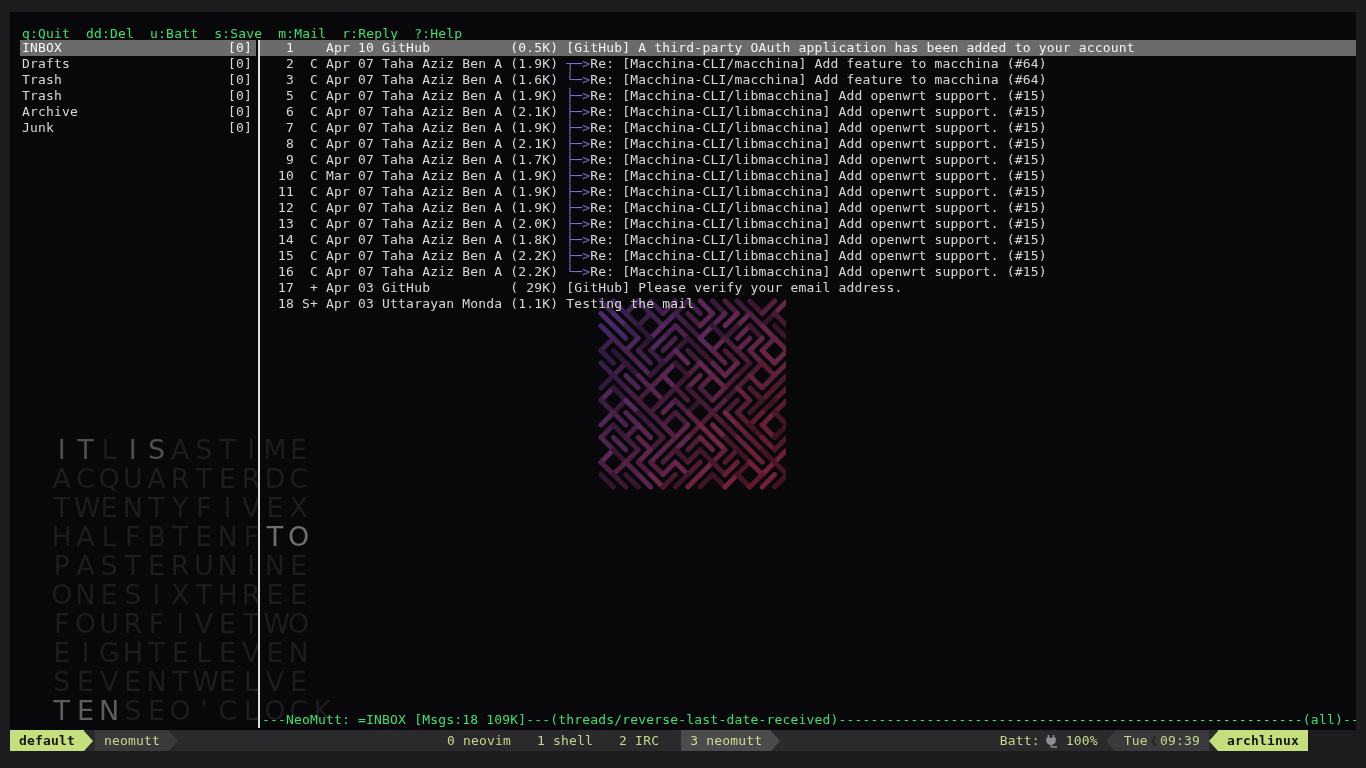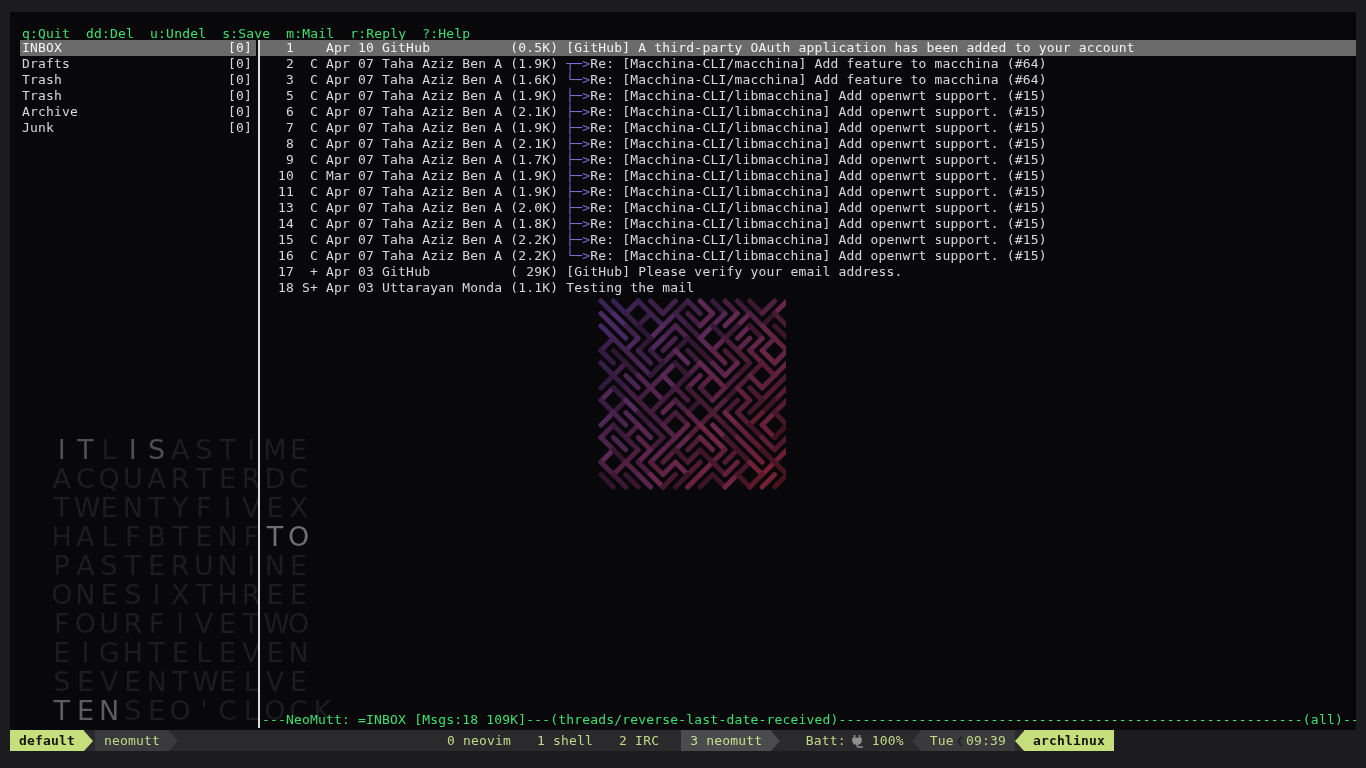--- a/index.html
+++ b/index.html
@@ -29,21 +29,21 @@
   .srow.sel { background:#6b6b6b; color:#f4f4f4; }
   .divider { position:absolute; left:248px; top:28px; width:2px; height:688px; background:#dedede; z-index:3; }
   .maillist { position:absolute; left:250px; top:28px; width:1106px; z-index:2; }
   .mrow { position:relative; height:16px; color:#d8d8d8; white-space:pre; padding-left:2px; }
   .mrow.sel { background:#6b6b6b; color:#f4f4f4; }
   .mrow .tree { color:#7b70d0; }
   .mrow.sel .tree { color:#f4f4f4; }
   .statusline { position:absolute; left:252px; top:700px; height:16px; white-space:pre; z-index:2; }
   .green { color:#3ee070; }
   
-  .tmuxbar { position:absolute; left:10px; top:730px; width:1104px; height:21px;
+  .tmuxbar { position:absolute; left:10px; top:730px; width:1298px; height:21px;
     background:#2a2a2c; z-index:4; color:#c3d98a; }
   .tmuxbar .grp { position:absolute; top:0; height:21px; display:flex; align-items:center; }
   .seg { display:flex; align-items:center; height:21px; padding:0 9px; white-space:pre; }
   .seg.lime { background:#c6df7d; color:#16160e; font-weight:bold; }
   .seg.gray { background:#3a3a3c; color:#c3d98a; }
   .seg.active { background:#4b4b4d; color:#c9df8e; }
   .tri { width:0; height:0; border-top:10.5px solid transparent; border-bottom:10.5px solid transparent; }
   .tri.r-lime { border-left:9px solid #c6df7d; }
   .tri.r-gray { border-left:9px solid #3a3a3c; }
   .tri.r-dark { border-left:9px solid #2a2a2c; }
@@ -294,21 +294,21 @@
         <path d="M89.8 189 L102.2 176.6" stroke="rgb(106,33,61)" stroke-width="5" stroke-linecap="round" fill="none"></path>
         <path d="M102.2 189 L114.60000000000001 176.6" stroke="rgb(59,20,37)" stroke-width="5" stroke-linecap="round" fill="none"></path>
         <path d="M114.60000000000001 176.6 L127.00000000000001 189" stroke="rgb(61,20,37)" stroke-width="5" stroke-linecap="round" fill="none"></path>
         <path d="M127 189 L139.4 176.6" stroke="rgb(111,34,60)" stroke-width="5" stroke-linecap="round" fill="none"></path>
         <path d="M139.4 176.6 L151.8 189" stroke="rgb(72,21,37)" stroke-width="5" stroke-linecap="round" fill="none"></path>
         <path d="M151.8 189 L164.20000000000002 176.6" stroke="rgb(91,25,41)" stroke-width="5" stroke-linecap="round" fill="none"></path>
         <path d="M164.20000000000002 189 L176.60000000000002 176.6" stroke="rgb(113,32,54)" stroke-width="5" stroke-linecap="round" fill="none"></path>
         <path d="M176.6 189 L189 176.6" stroke="rgb(69,19,30)" stroke-width="5" stroke-linecap="round" fill="none"></path>
       </svg>
 
-    <div class="menubar green" id="menubar">q:Quit  dd:Del  u:Undel  s:Save  m:Mail  r:Reply  ?:Help</div>
+    <div class="menubar green" id="menubar">q:Quit  dd:Del  u:Batt  s:Save  m:Mail  r:Reply  ?:Help</div>
 
     <div class="sidebar" id="sidebar">
         <div class="srow sel">
           <span class="sname">INBOX</span>
           <span class="scount">[0]</span>
         </div>
         <div class="srow">
           <span class="sname">Drafts</span>
           <span class="scount">[0]</span>
         </div>
@@ -335,20 +335,21 @@
         <div class="mrow sel"><span>   1    Apr 10 GitHub          (0.5K) </span><span class="tree"></span><span>[GitHub] A third-party OAuth application has been added to your account</span></div>
         <div class="mrow"><span>   2  C Apr 07 Taha Aziz Ben A (1.9K) </span><span class="tree">┬─&gt;</span><span>Re: [Macchina-CLI/macchina] Add feature to macchina (#64)</span></div>
         <div class="mrow"><span>   3  C Apr 07 Taha Aziz Ben A (1.6K) </span><span class="tree">└─&gt;</span><span>Re: [Macchina-CLI/macchina] Add feature to macchina (#64)</span></div>
         <div class="mrow"><span>   5  C Apr 07 Taha Aziz Ben A (1.9K) </span><span class="tree">├─&gt;</span><span>Re: [Macchina-CLI/libmacchina] Add openwrt support. (#15)</span></div>
         <div class="mrow"><span>   6  C Apr 07 Taha Aziz Ben A (2.1K) </span><span class="tree">├─&gt;</span><span>Re: [Macchina-CLI/libmacchina] Add openwrt support. (#15)</span></div>
         <div class="mrow"><span>   7  C Apr 07 Taha Aziz Ben A (1.9K) </span><span class="tree">├─&gt;</span><span>Re: [Macchina-CLI/libmacchina] Add openwrt support. (#15)</span></div>
         <div class="mrow"><span>   8  C Apr 07 Taha Aziz Ben A (2.1K) </span><span class="tree">├─&gt;</span><span>Re: [Macchina-CLI/libmacchina] Add openwrt support. (#15)</span></div>
         <div class="mrow"><span>   9  C Apr 07 Taha Aziz Ben A (1.7K) </span><span class="tree">├─&gt;</span><span>Re: [Macchina-CLI/libmacchina] Add openwrt support. (#15)</span></div>
         <div class="mrow"><span>  10  C Mar 07 Taha Aziz Ben A (1.9K) </span><span class="tree">├─&gt;</span><span>Re: [Macchina-CLI/libmacchina] Add openwrt support. (#15)</span></div>
         <div class="mrow"><span>  11  C Apr 07 Taha Aziz Ben A (1.9K) </span><span class="tree">├─&gt;</span><span>Re: [Macchina-CLI/libmacchina] Add openwrt support. (#15)</span></div>
+        <div class="mrow"><span>  12  C Apr 07 Taha Aziz Ben A (1.9K) </span><span class="tree">├─&gt;</span><span>Re: [Macchina-CLI/libmacchina] Add openwrt support. (#15)</span></div>
         <div class="mrow"><span>  13  C Apr 07 Taha Aziz Ben A (2.0K) </span><span class="tree">├─&gt;</span><span>Re: [Macchina-CLI/libmacchina] Add openwrt support. (#15)</span></div>
         <div class="mrow"><span>  14  C Apr 07 Taha Aziz Ben A (1.8K) </span><span class="tree">├─&gt;</span><span>Re: [Macchina-CLI/libmacchina] Add openwrt support. (#15)</span></div>
         <div class="mrow"><span>  15  C Apr 07 Taha Aziz Ben A (2.2K) </span><span class="tree">├─&gt;</span><span>Re: [Macchina-CLI/libmacchina] Add openwrt support. (#15)</span></div>
         <div class="mrow"><span>  16  C Apr 07 Taha Aziz Ben A (2.2K) </span><span class="tree">└─&gt;</span><span>Re: [Macchina-CLI/libmacchina] Add openwrt support. (#15)</span></div>
         <div class="mrow"><span>  17  + Apr 03 GitHub          ( 29K) </span><span class="tree"></span><span>[GitHub] Please verify your email address.</span></div>
         <div class="mrow"><span>  18 S+ Apr 03 Uttarayan Monda (1.1K) </span><span class="tree"></span><span>Testing the mail</span></div>
       </div>
 
     <div class="statusline green">---NeoMutt: =INBOX [Msgs:18 109K]---(threads/reverse-last-date-received)----------------------------------------------------------(all)---</div>
   </div>

